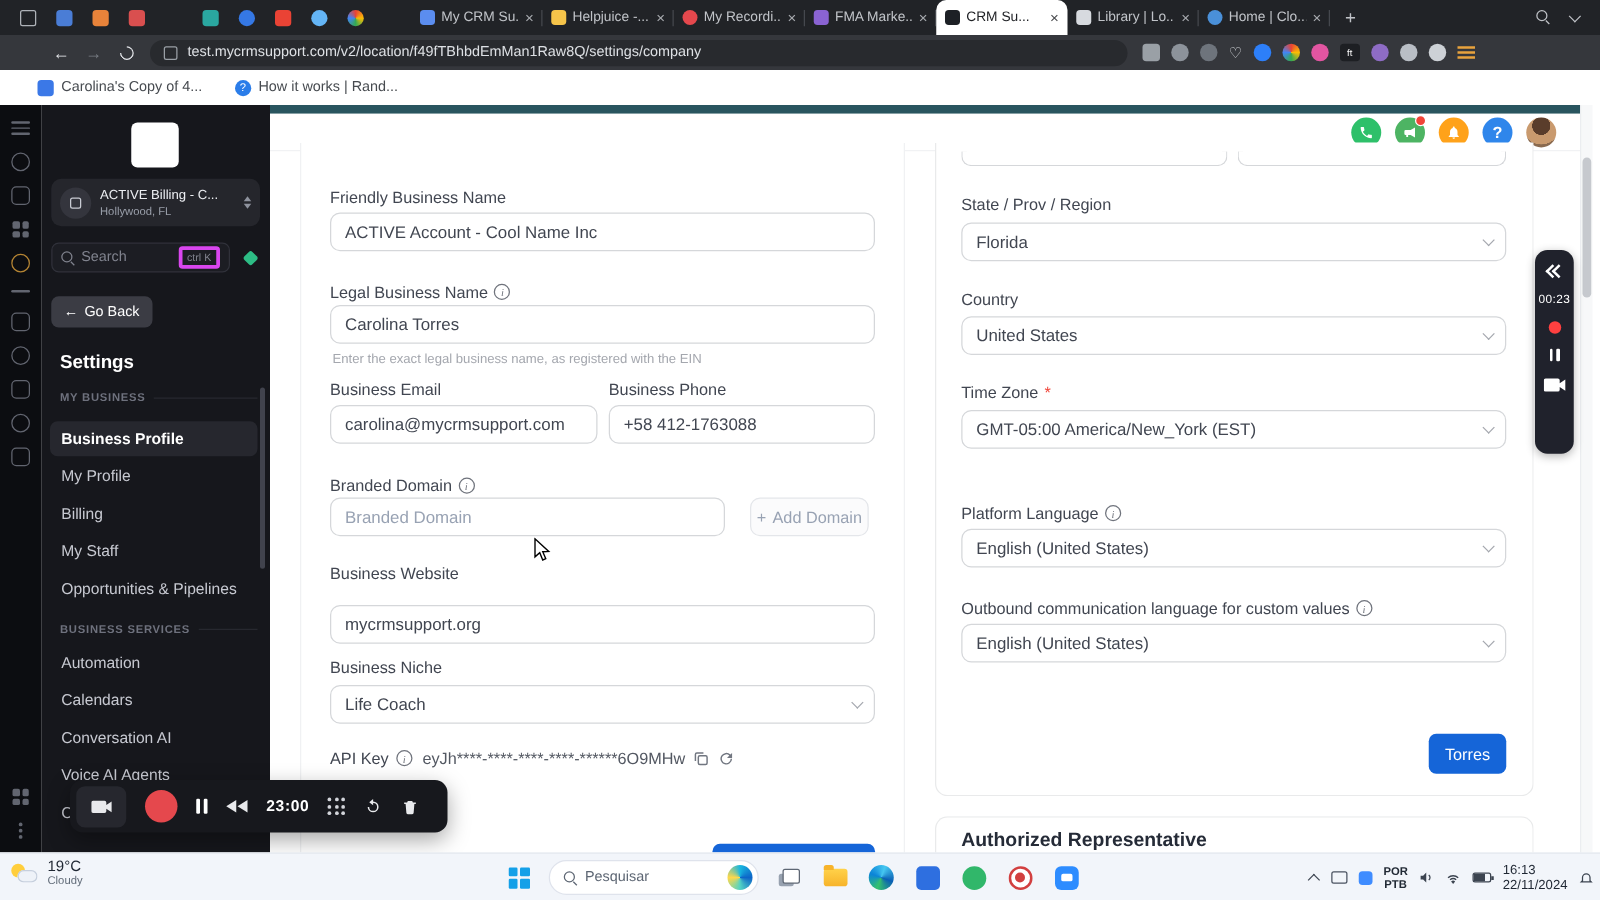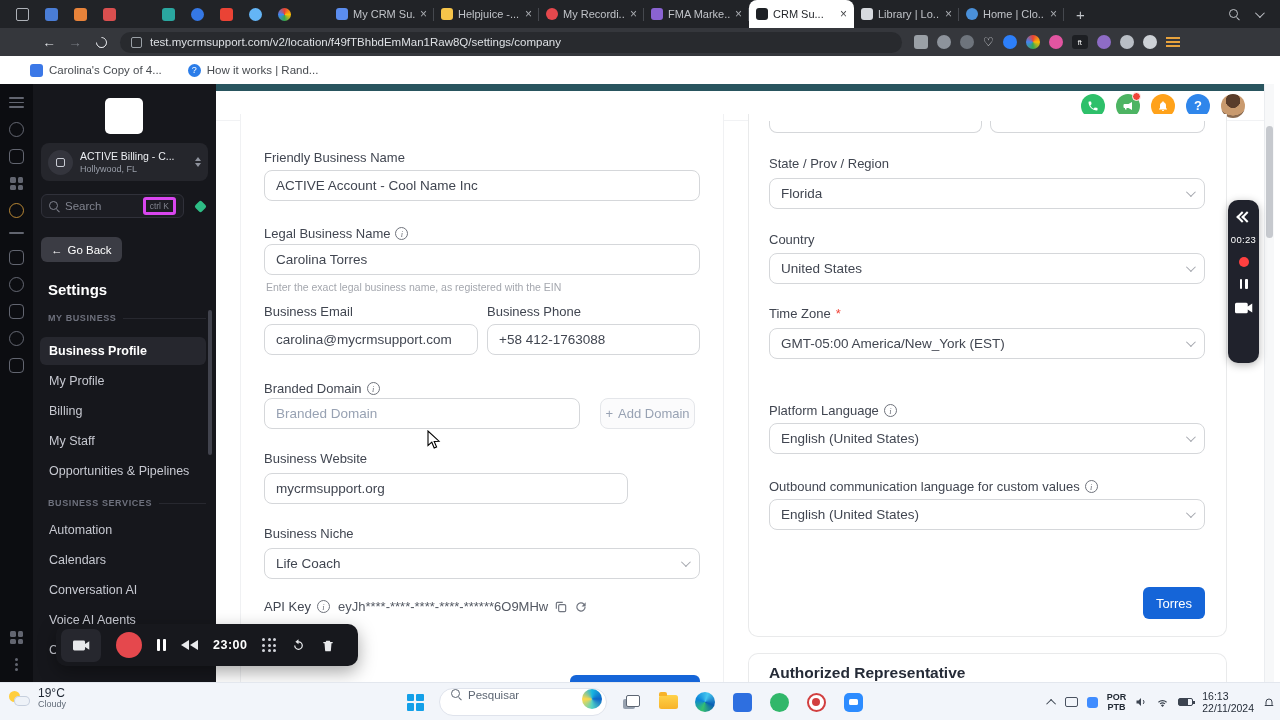--- a/index.html
+++ b/index.html
@@ -150,21 +150,21 @@
 #taskbar{position:absolute;left:0;top:682px;width:1280px;height:38px;background:#f2f5fa;border-top:1px solid #e3e7ee;z-index:50}
 #wx{position:absolute;left:8px;top:4px;display:flex;align-items:center;gap:7px}
 .wxic{width:23px;height:17px;position:relative}
 .wxic::before{content:"";position:absolute;left:1px;top:1px;width:11px;height:11px;border-radius:50%;background:#ffce3d}
 .wxic::after{content:"";position:absolute;left:6px;top:6px;width:16px;height:10px;border-radius:6px;background:#eef2f8;box-shadow:inset 0 0 0 1px #c6cfdd}
 #wx .t1{font-size:12px;color:#1f2733;line-height:12px}
 #wx .t2{font-size:9px;color:#626c79;line-height:10px}
 #tcenter{position:absolute;left:402px;top:5px;display:flex;align-items:center;gap:11px}
 #startbtn{width:17px;height:17px;display:grid;grid-template-columns:1fr 1fr;gap:1.5px}
 #startbtn i{background:#14a0e8;border-radius:1px}
-#tsearch{width:168px;height:28px;background:#fff;border:1px solid #dfe3ec;border-radius:14px;display:flex;align-items:flex-start;gap:7px;padding:0 4px 0 11px;color:#5d6673}
+#tsearch{width:168px;height:28px;background:#fff;border:1px solid #dfe3ec;border-radius:14px;display:flex;align-items:center;gap:7px;padding:0 4px 0 11px;color:#5d6673}
 #tsearch .ph{font-size:11.5px;color:#5d6673;flex:1}
 #tsearch .bing{width:20px;height:20px;border-radius:50%;background:conic-gradient(#18b7e0,#0d65c8,#53d3c4,#ffd84a,#18b7e0);flex:none}
 .tic{width:26px;height:26px;display:flex;align-items:center;justify-content:center;flex:none}
 .ic-tv{width:17px;height:14px;position:relative}
 .ic-tv::before{content:"";position:absolute;left:0;bottom:0;width:12px;height:10px;background:#97a1af;border-radius:2px}
 .ic-tv::after{content:"";position:absolute;right:0;top:0;width:12px;height:10px;background:#fff;border:1.6px solid #5d6673;border-radius:2px}
 .ic-folder{width:19px;height:14px;background:linear-gradient(#ffd24a,#f7b32a);border-radius:2.5px;position:relative}
 .ic-folder::before{content:"";position:absolute;left:0;top:-3px;width:8px;height:4px;background:#f7b32a;border-radius:2px 2px 0 0}
 .ic-edge{width:20px;height:20px;border-radius:50%;background:conic-gradient(from 200deg,#35c16d,#0b84d8,#45c7f0,#0a5fb4,#35c16d)}
 .ic-blue{width:19px;height:19px;border-radius:4px;background:#2e6fe0}
@@ -432,21 +432,21 @@
       <span>Branded Domain</span>
     </div>
   <div id="adddomain" style="left:384px;top:314px;width:95px">
       <span class="plus"></span>
       <span>Add Domain</span>
     </div>
 
   <div class="lbl" style="left:48px;top:367px">
       <span>Business Website</span>
     </div>
-  <div class="inp" style="left:48px;top:389px;width:364px">
+  <div class="inp" style="left:48px;top:400px;width:436px">
       <span>mycrmsupport.org</span>
     </div>
 
   <div class="lbl" style="left:48px;top:442px">
       <span>Business Niche</span>
     </div>
   <div class="inp" style="left:48px;top:464px;width:436px">
       <span>Life Coach</span>
       <span class="chev"></span>
     </div>

